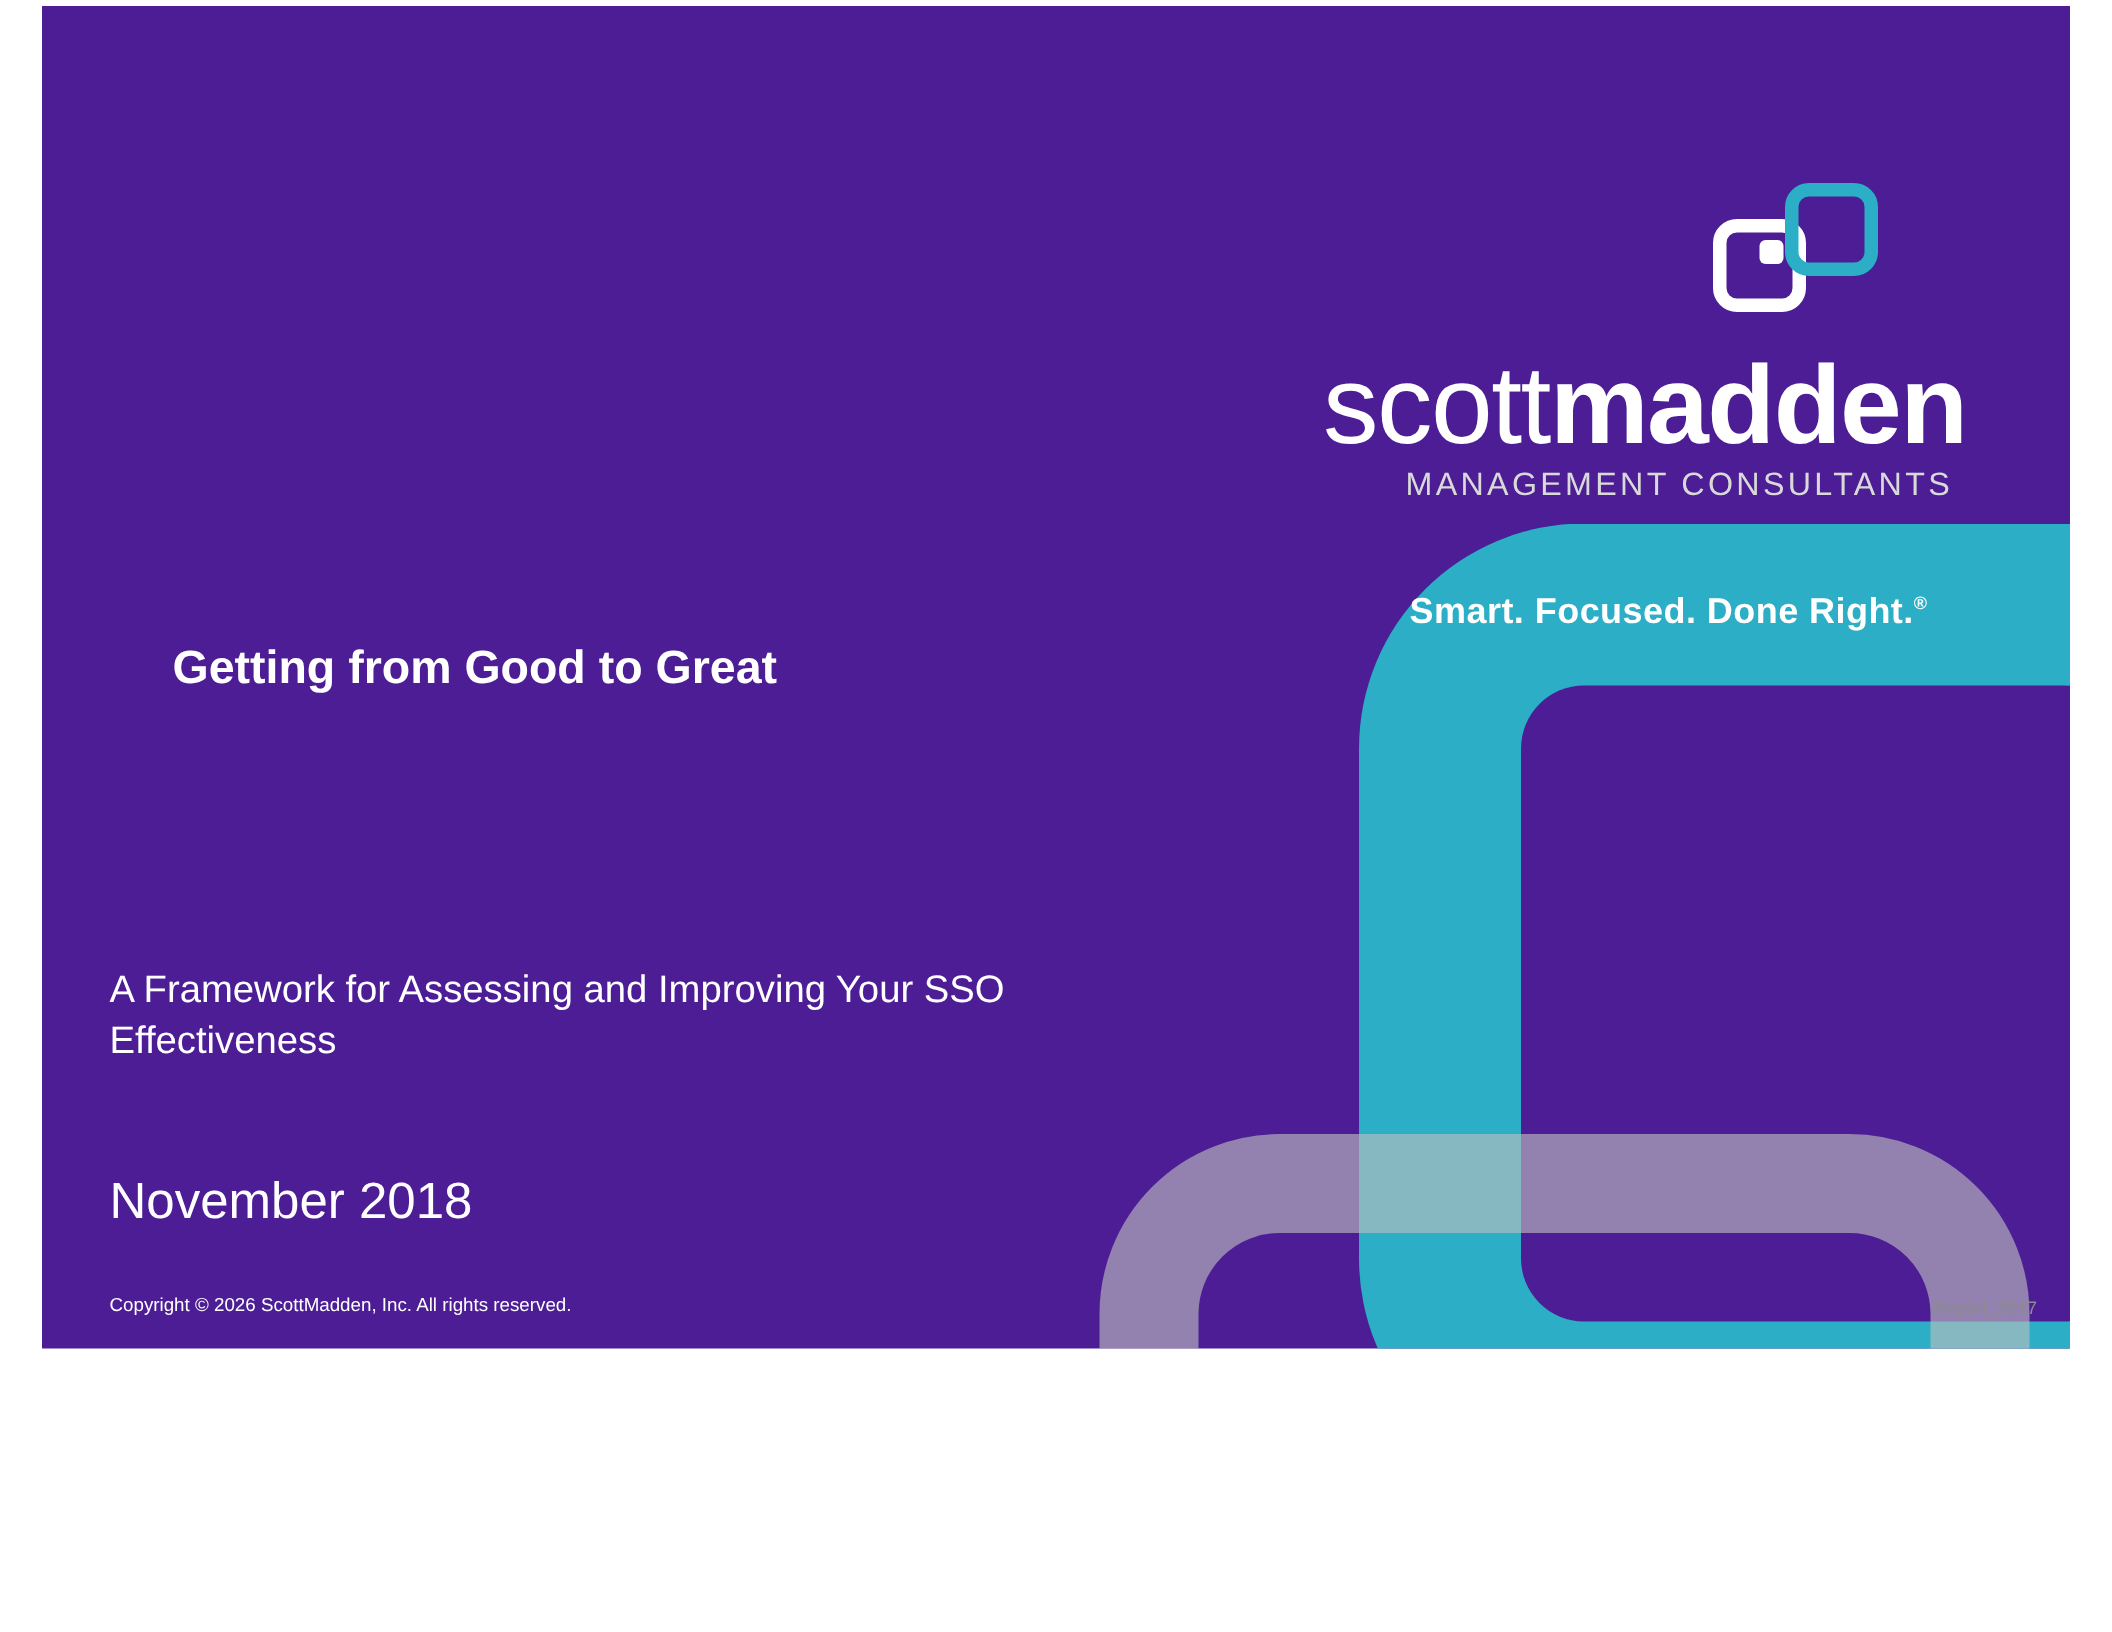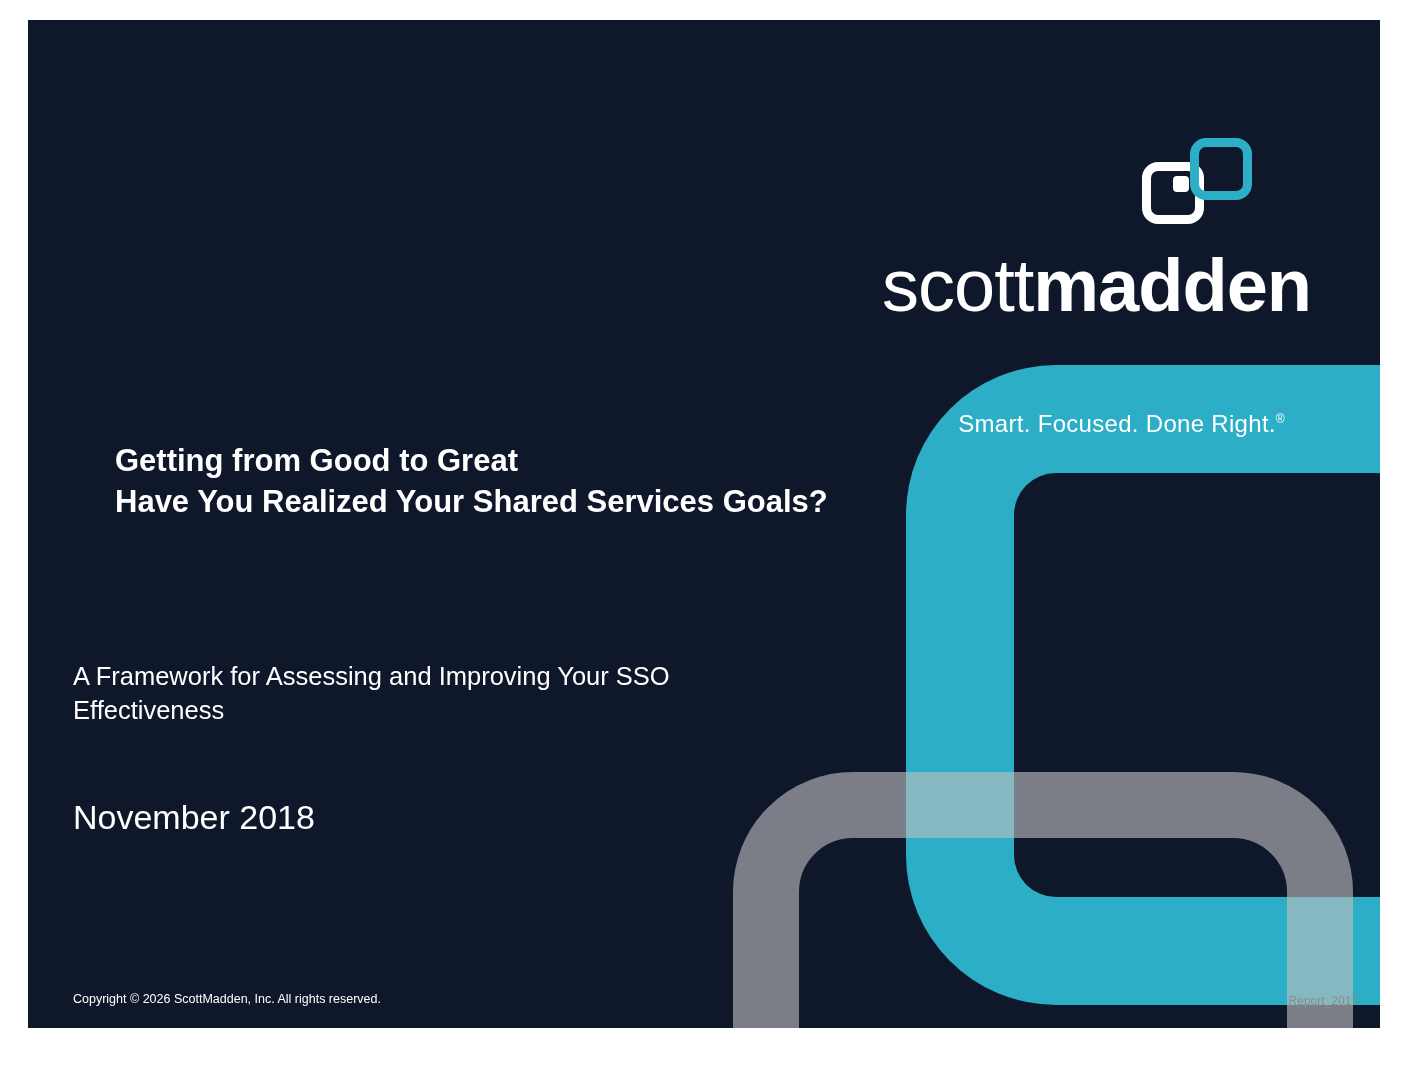--- a/index.html
+++ b/index.html
@@ -13,24 +13,24 @@
   .slide {
     position: relative;
     width: 1408px;
     height: 1088px;
     background: #ffffff;
     overflow: hidden;
   }
   .slide-inner {
     position: absolute;
     left: 28px;
-    top: 20px;
+    top: 4px;
     width: 1352px;
-    height: 1008px;
-    background: #0f172a;
+    height: 895px;
+    background: #4c1d95;
     overflow: hidden;
   }
 
   
   .graphic-layer {
     position: absolute;
     inset: 0;
     overflow: hidden;
     pointer-events: none;
   }
@@ -135,21 +135,21 @@
     letter-spacing: 2.2px;
     margin-top: 6px;
     white-space: nowrap;
   }
   .tagline {
     position: absolute;
     right: 95px;
     top: 390px;
     color: #ffffff;
     font-size: 24px;
-    font-weight: 400;
+    font-weight: 700;
     letter-spacing: 0.3px;
     white-space: nowrap;
     z-index: 5;
     text-align: center;
   }
   .tagline sup {
     font-size: 12px;
     vertical-align: super;
   }
 
@@ -219,27 +219,27 @@
       <div class="grey-shape"></div>
     </div>
 
     <div class="logo-block">
       <div class="logo-marks">
         <span class="mark-white"></span>
         <span class="mark-teal"></span>
         <span class="mark-dot"></span>
       </div>
       <div class="logo-word"><span>scott</span><span class="bold">madden</span></div>
+      <div class="logo-sub">MANAGEMENT CONSULTANTS</div>
     </div>
 
     <div class="tagline"><span>Smart. Focused. Done Right.</span><sup>®</sup></div>
 
     <div class="title-block">
       <div class="title">Getting from Good to Great</div>
-      <div class="title">Have You Realized Your Shared Services Goals?</div>
     </div>
 
     <div class="subtitle">A Framework for Assessing and Improving Your SSO Effectiveness</div>
 
     <div class="date">November 2018</div>
 
     <div class="copyright">Copyright © 2026 ScottMadden, Inc. All rights reserved.</div>
     <div class="doc-ref">Report_2017</div>
   </div>
 </div>

